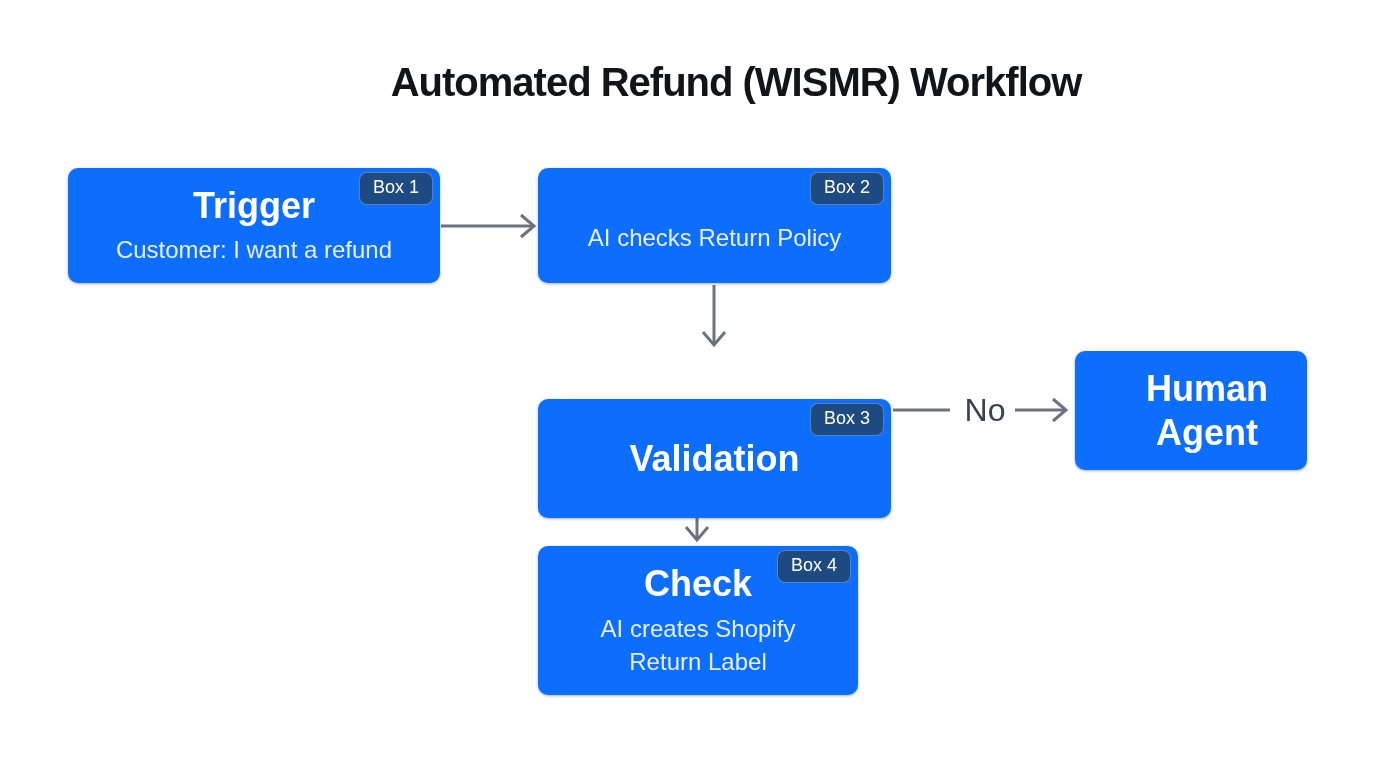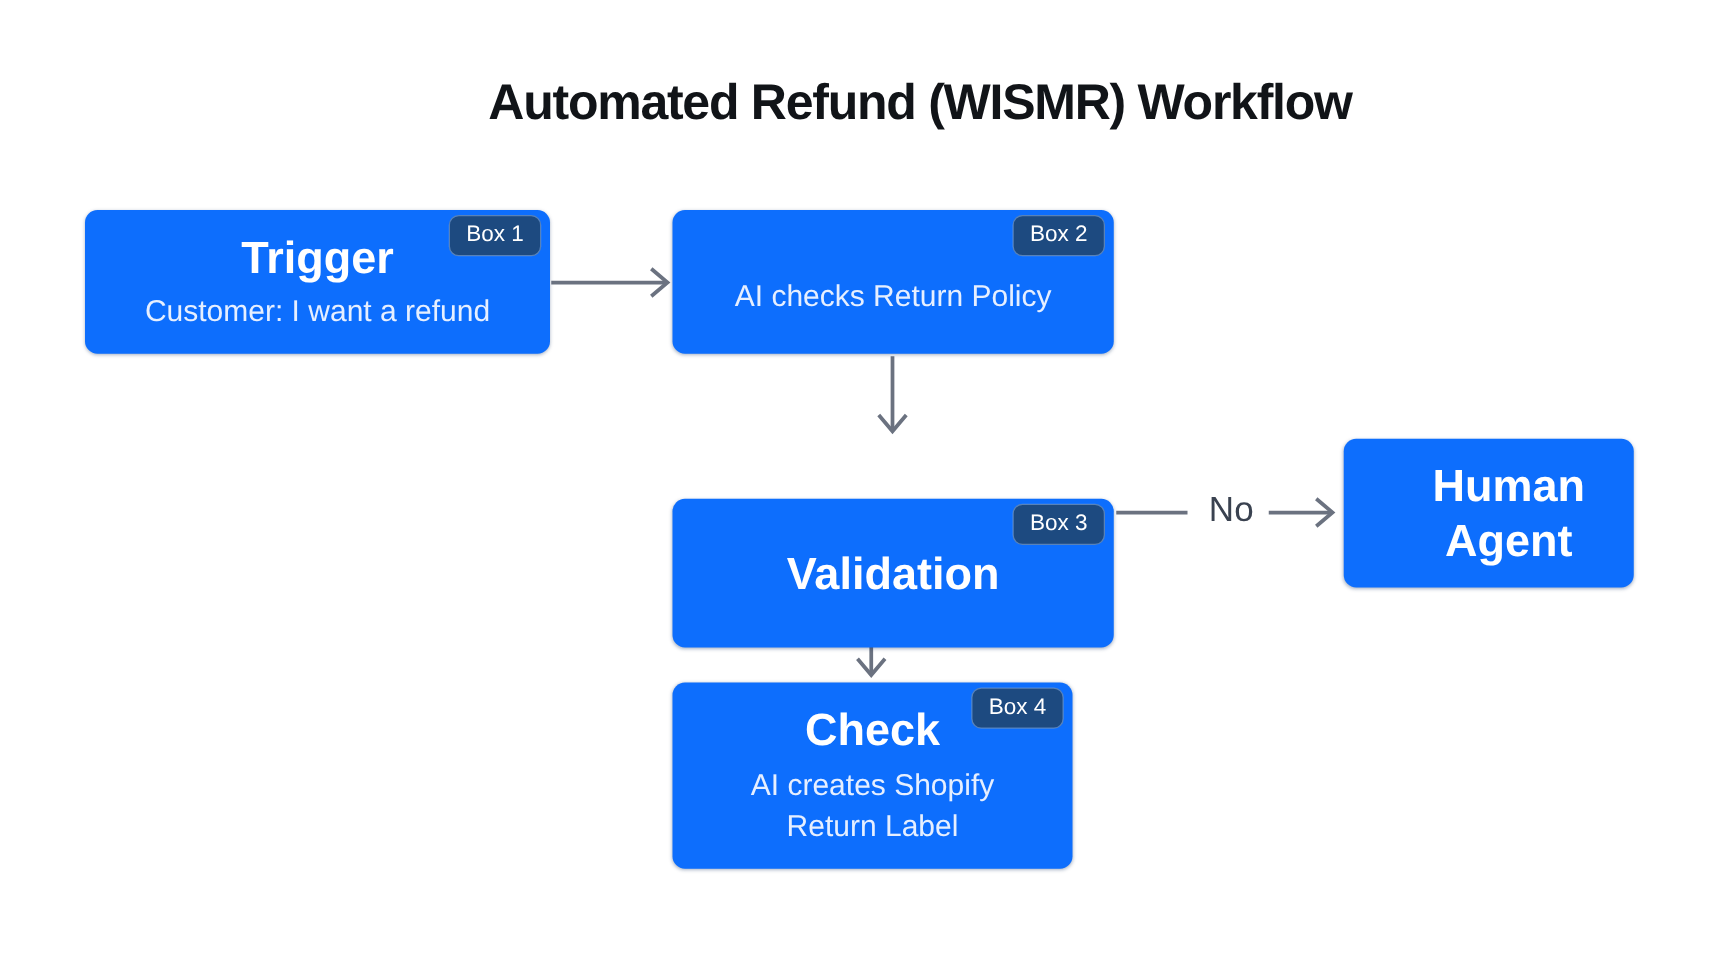--- a/index.html
+++ b/index.html
@@ -72,21 +72,21 @@
     left: 0; top: 0;
     width: 1376px; height: 768px;
     pointer-events: none;
   }
   .edge-no-label {
     position: absolute;
     left: 955px;
     top: 392px;
     width: 60px;
     text-align: center;
-    font-size: 28px;
+    font-size: 32px;
     color: #3a4250;
   }
 </style>
 </head>
 <body>
 
 <div class="canvas">
 
   <div class="diagram-title" style="color: rgb(17, 20, 24); margin-left: 48px;">Automated Refund (WISMR) Workflow</div>
 

